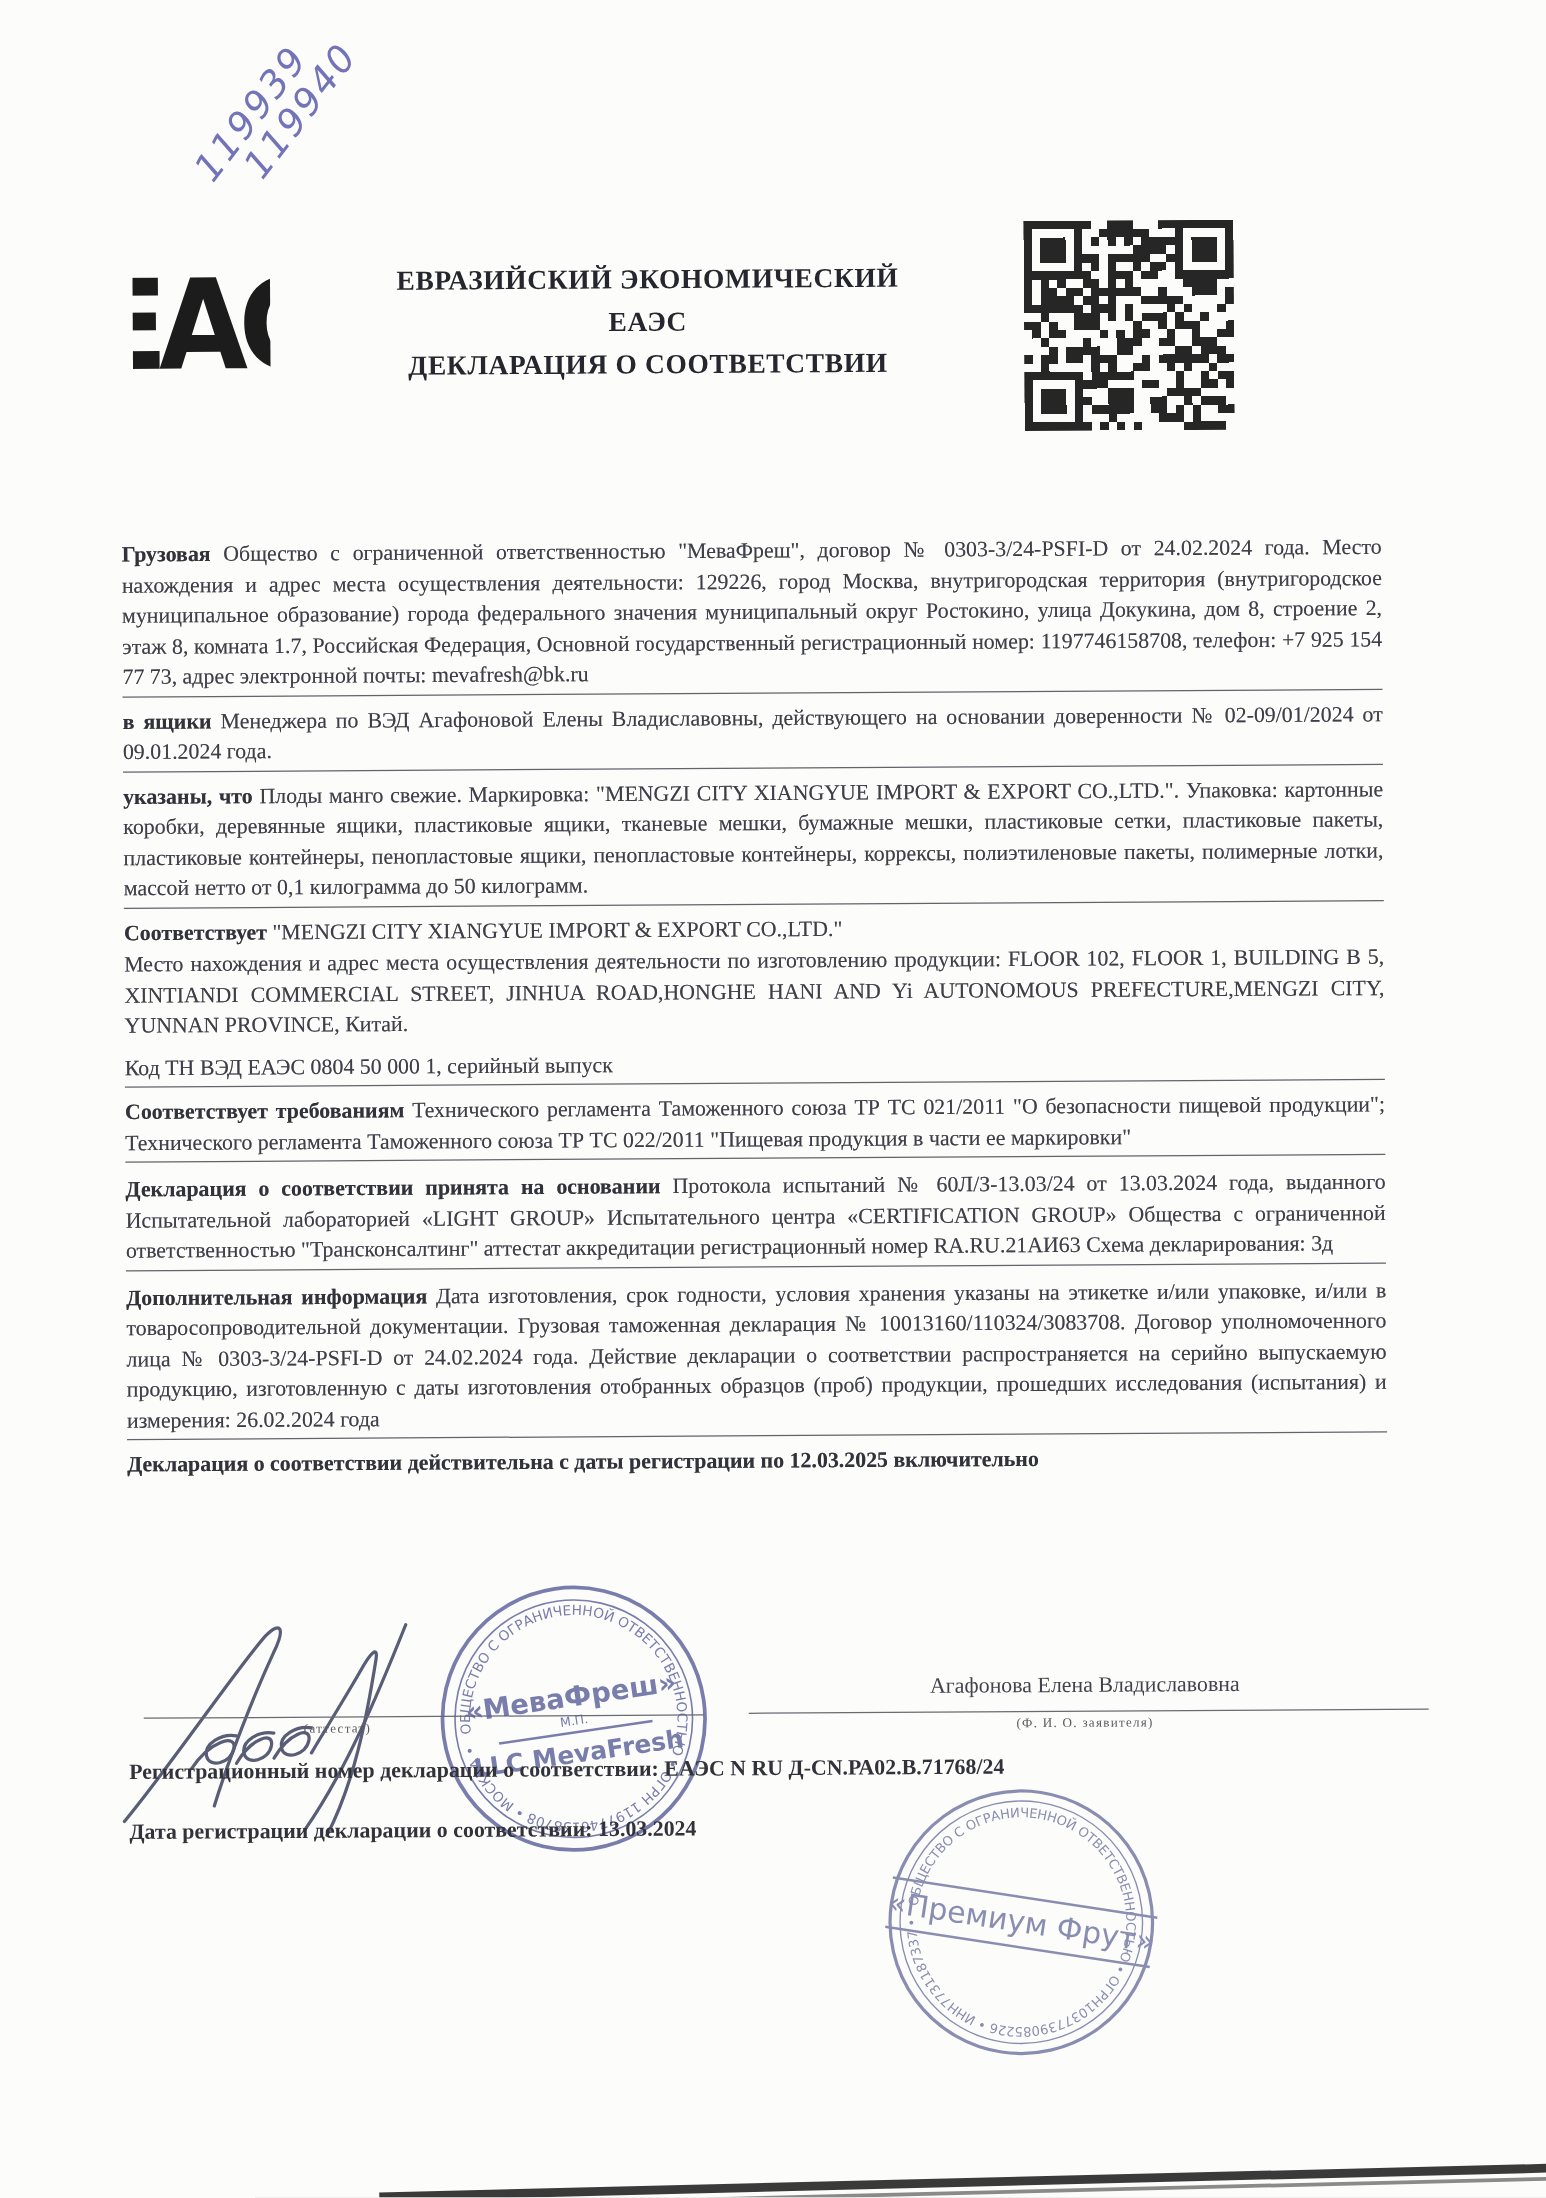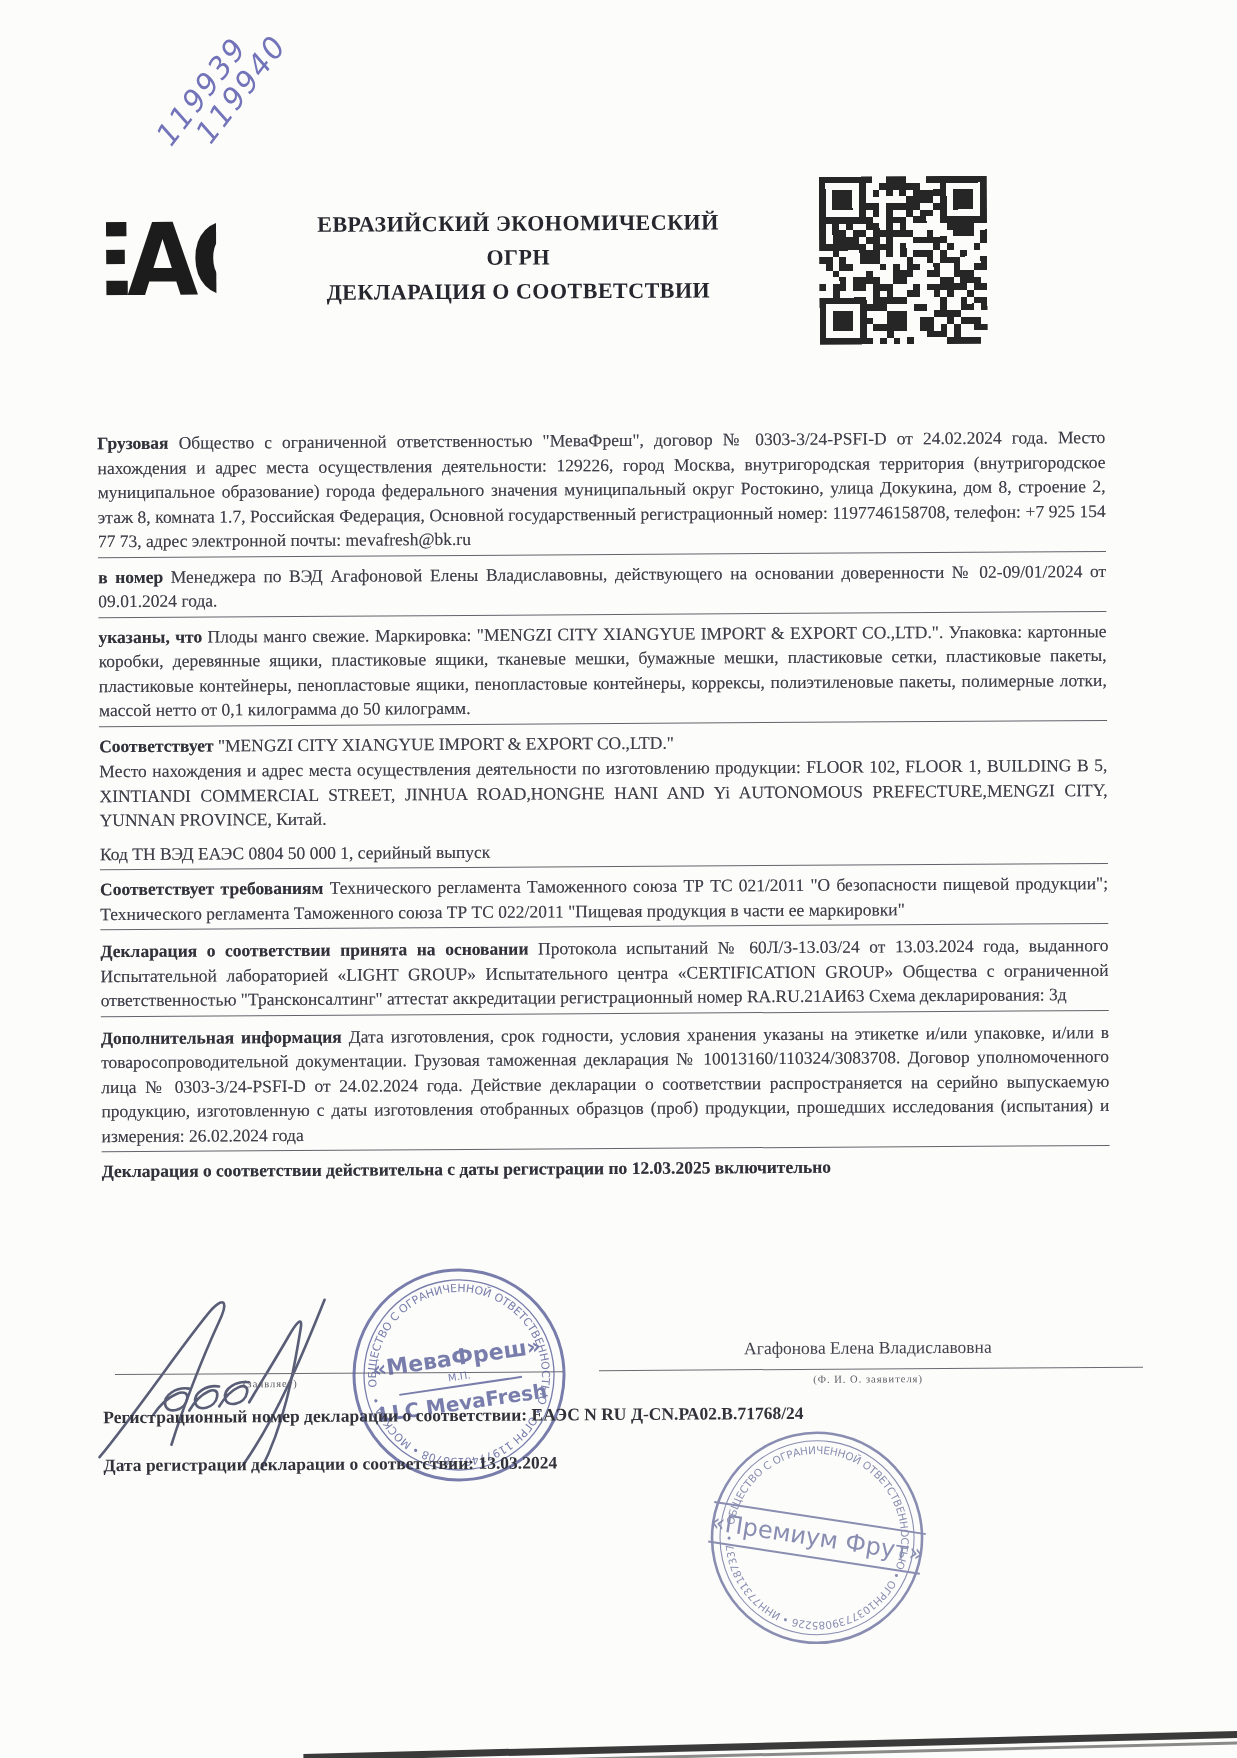--- a/index.html
+++ b/index.html
@@ -64,21 +64,21 @@
     </div>
 
     <div class="eac-logo">
       <svg width="110" height="104" viewBox="0 0 110 104">
         <text x="55" y="96" text-anchor="middle" fill="#1c1c1c" font-family="DejaVu Sans, sans-serif" font-weight="bold" font-size="100" transform="scale(0.92,1.0)" transform-origin="55 52" style="letter-spacing:-8px">ЕАС</text>
       </svg>
     </div>
 
     <div class="doc-title">
       <span>ЕВРАЗИЙСКИЙ ЭКОНОМИЧЕСКИЙ</span><br>
-      <span>ОГРН</span><br>
+      <span>ЕАЭС</span><br>
       <span>ДЕКЛАРАЦИЯ О СООТВЕТСТВИИ</span>
     </div>
 
     <div class="qr">
       <svg id="qr-svg" width="168" height="168" viewBox="0 0 25 25" fill="#262626" shape-rendering="crispEdges">
           <rect x="7" y="0" width="1" height="1"></rect>
           <rect x="10" y="0" width="1" height="1"></rect>
           <rect x="11" y="0" width="1" height="1"></rect>
           <rect x="12" y="0" width="1" height="1"></rect>
           <rect x="16" y="0" width="1" height="1"></rect>
@@ -323,21 +323,21 @@
           <rect x="2" y="20" width="3" height="3"></rect>
         </svg>
     </div>
 
     <div class="body-text">
       <div class="sec rule">
         <b>Грузовая</b>
         <span>Общество с ограниченной ответственностью "МеваФреш", договор № 0303-3/24-PSFI-D от 24.02.2024 года. Место нахождения и адрес места осуществления деятельности: 129226, город Москва, внутригородская территория (внутригородское муниципальное образование) города федерального значения муниципальный округ Ростокино, улица Докукина, дом 8, строение 2, этаж 8, комната 1.7, Российская Федерация, Основной государственный регистрационный номер: 1197746158708, телефон: +7 925 154 77 73, адрес электронной почты: mevafresh@bk.ru</span>
       </div>
       <div class="sec rule">
-        <b>в номер</b>
+        <b>в ящики</b>
         <span>Менеджера по ВЭД Агафоновой Елены Владиславовны, действующего на основании доверенности № 02-09/01/2024 от 09.01.2024 года.</span>
       </div>
       <div class="sec rule">
         <b>указаны, что</b>
         <span>Плоды манго свежие. Маркировка: "MENGZI CITY XIANGYUE IMPORT &amp; EXPORT CO.,LTD.". Упаковка: картонные коробки, деревянные ящики, пластиковые ящики, тканевые мешки, бумажные мешки, пластиковые сетки, пластиковые пакеты, пластиковые контейнеры, пенопластовые ящики, пенопластовые контейнеры, коррексы, полиэтиленовые пакеты, полимерные лотки, массой нетто от 0,1 килограмма до 50 килограмм.</span>
       </div>
       <div class="sec">
         <b>Соответствует</b>
         <span>"MENGZI CITY XIANGYUE IMPORT &amp; EXPORT CO.,LTD."</span>
         <div class="addr">Место нахождения и адрес места осуществления деятельности по изготовлению продукции: FLOOR 102, FLOOR 1, BUILDING B 5, XINTIANDI COMMERCIAL STREET, JINHUA ROAD,HONGHE HANI AND Yi AUTONOMOUS PREFECTURE,MENGZI CITY, YUNNAN PROVINCE, Китай.</div>
@@ -364,21 +364,21 @@
       <g fill="none" stroke="#474c68" stroke-width="2.6" stroke-linecap="round" opacity="0.9">
         <path d="M 8,162 C 45,118 100,38 122,14 C 134,2 138,8 128,28 C 112,62 92,112 80,150"></path>
         <path d="M 62,120 C 77,98 98,92 96,104 C 94,116 76,120 74,110 C 72,100 86,92 98,94"></path>
         <path d="M 98,116 C 110,96 128,90 126,102 C 124,114 106,118 104,108 C 102,98 116,90 128,92"></path>
         <path d="M 128,112 C 140,92 158,86 156,98 C 154,110 136,114 134,104 C 132,94 146,86 158,88"></path>
         <path d="M 158,108 C 170,88 184,66 198,42 C 206,28 212,22 210,34 C 202,82 192,132 170,174"></path>
         <path d="M 234,6 C 212,60 186,122 152,170"></path>
       </g>
     </svg>
     <div class="sig-line"></div>
-    <div class="podpis">(заявляет)</div>
+    <div class="podpis">(аттестат)</div>
 
     <svg class="stamp1" width="220" height="220" viewBox="0 0 220 220">
       <defs>
         <path id="ring1" d="M 27,110 A 83,83 0 1 1 193,110 A 83,83 0 1 1 27,110"></path>
       </defs>
       <g stroke="#5c629b" fill="none">
         <circle cx="110" cy="110" r="105" stroke-width="3"></circle>
         <circle cx="110" cy="110" r="95" stroke-width="1.3"></circle>
         <line x1="48" y1="121" x2="172" y2="121" stroke-width="2"></line>
       </g>

